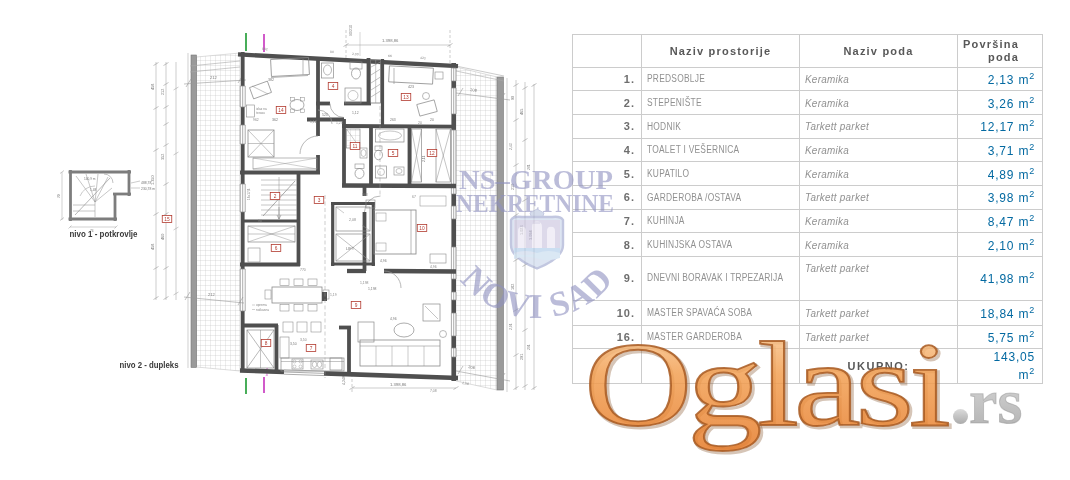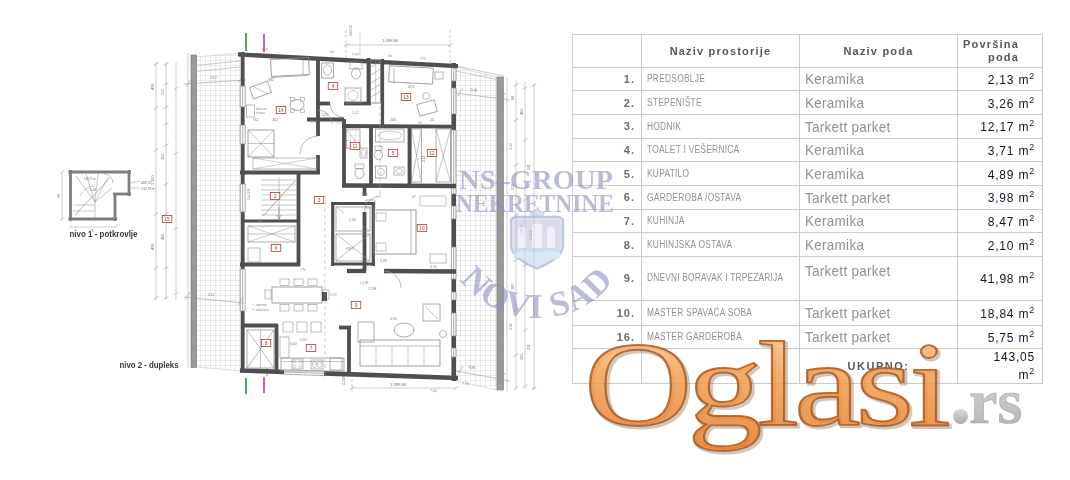--- a/index.html
+++ b/index.html
@@ -4,23 +4,23 @@
 <style>
   html,body{margin:0;padding:0;background:#fff;}
   #page{position:relative;width:1070px;height:480px;background:#fff;overflow:hidden;
         font-family:"Liberation Sans",sans-serif;}
   #tbl{position:absolute;left:572px;top:34px;border-collapse:collapse;table-layout:fixed;}
   #tbl td{border:1px solid #ccc;padding:0 5px;vertical-align:middle;overflow:hidden;white-space:nowrap;}
   .hd{font-weight:bold;color:#585858;font-size:11px;letter-spacing:1.2px;text-align:center;}
   .num{font-weight:bold;color:#6e6e6e;font-size:11px;letter-spacing:1px;text-align:right;padding-right:6px!important;}
   .nm{color:#919191;font-size:10px;}
   .nm span{display:inline-block;transform:scaleX(0.84);transform-origin:0 50%;letter-spacing:0.3px;}
-  .ob{color:#919191;font-size:15px;}
+  .ob{color:#919191;font-size:11px;font-style:italic;}
   .ob span{display:inline-block;transform:scaleX(0.9);transform-origin:0 50%;letter-spacing:0.3px;}
-  .ar{color:#0f172a;font-size:12px;letter-spacing:0.8px;text-align:right;padding-right:7px!important;}
+  .ar{color:#0369a1;font-size:12px;letter-spacing:0.8px;text-align:right;padding-right:7px!important;}
   .ar sup{font-size:9px;}
   .uk{font-weight:bold;color:#585858;font-size:11px;letter-spacing:1.5px;text-align:center;}
 </style>
 </head>
 <body>
 <div id="page">
 
 <svg id="plan" width="1070" height="480" viewBox="0 0 1070 480" style="position:absolute;left:0;top:0;">
 <defs>
   <pattern id="grid" width="5" height="5" patternUnits="userSpaceOnUse">

